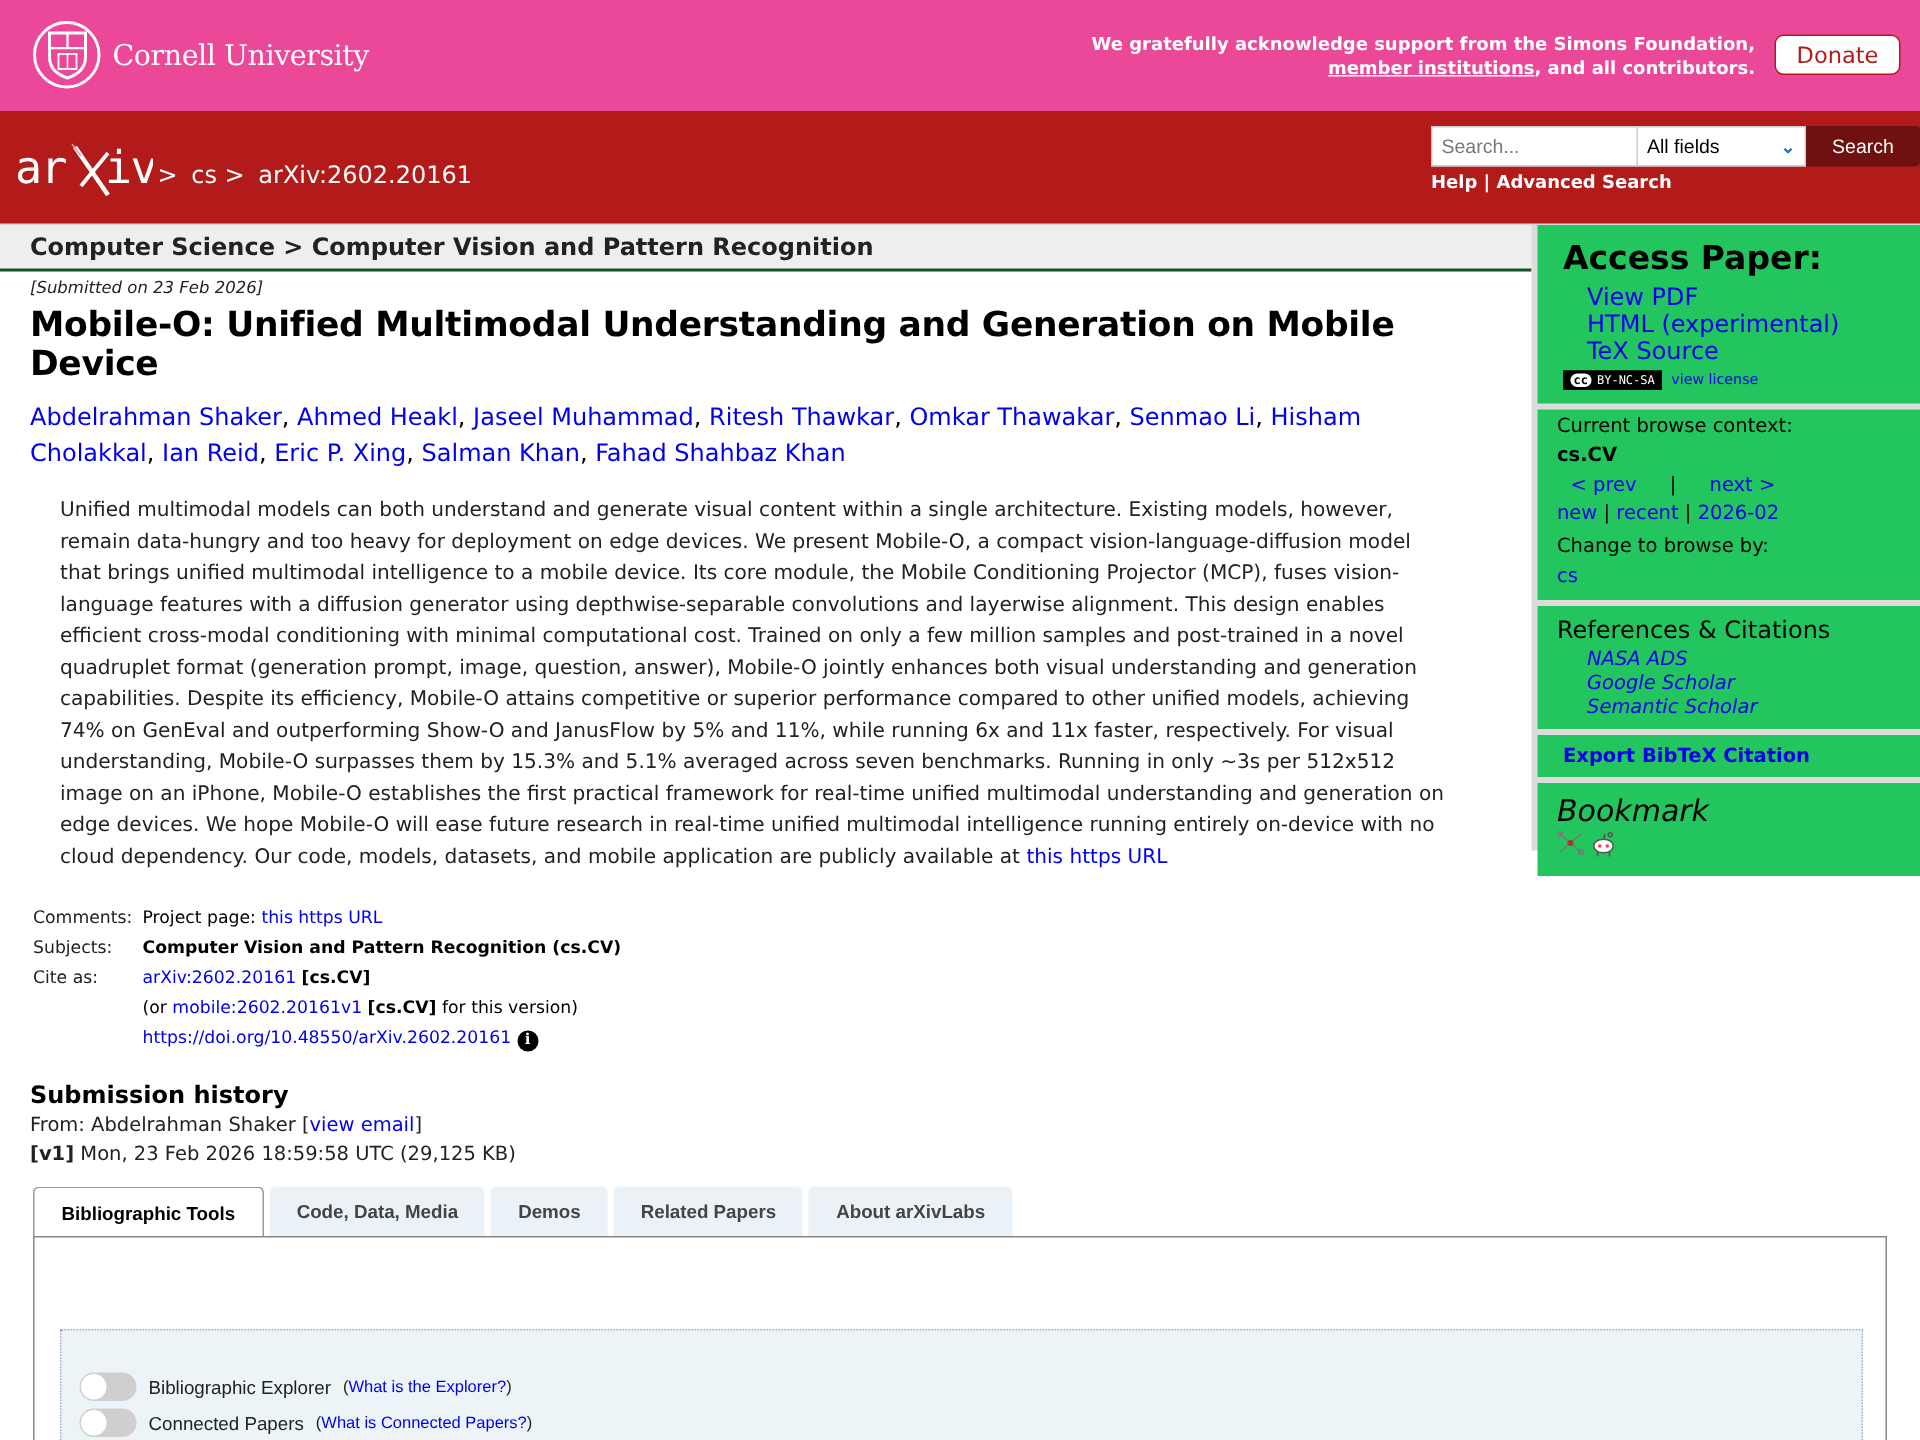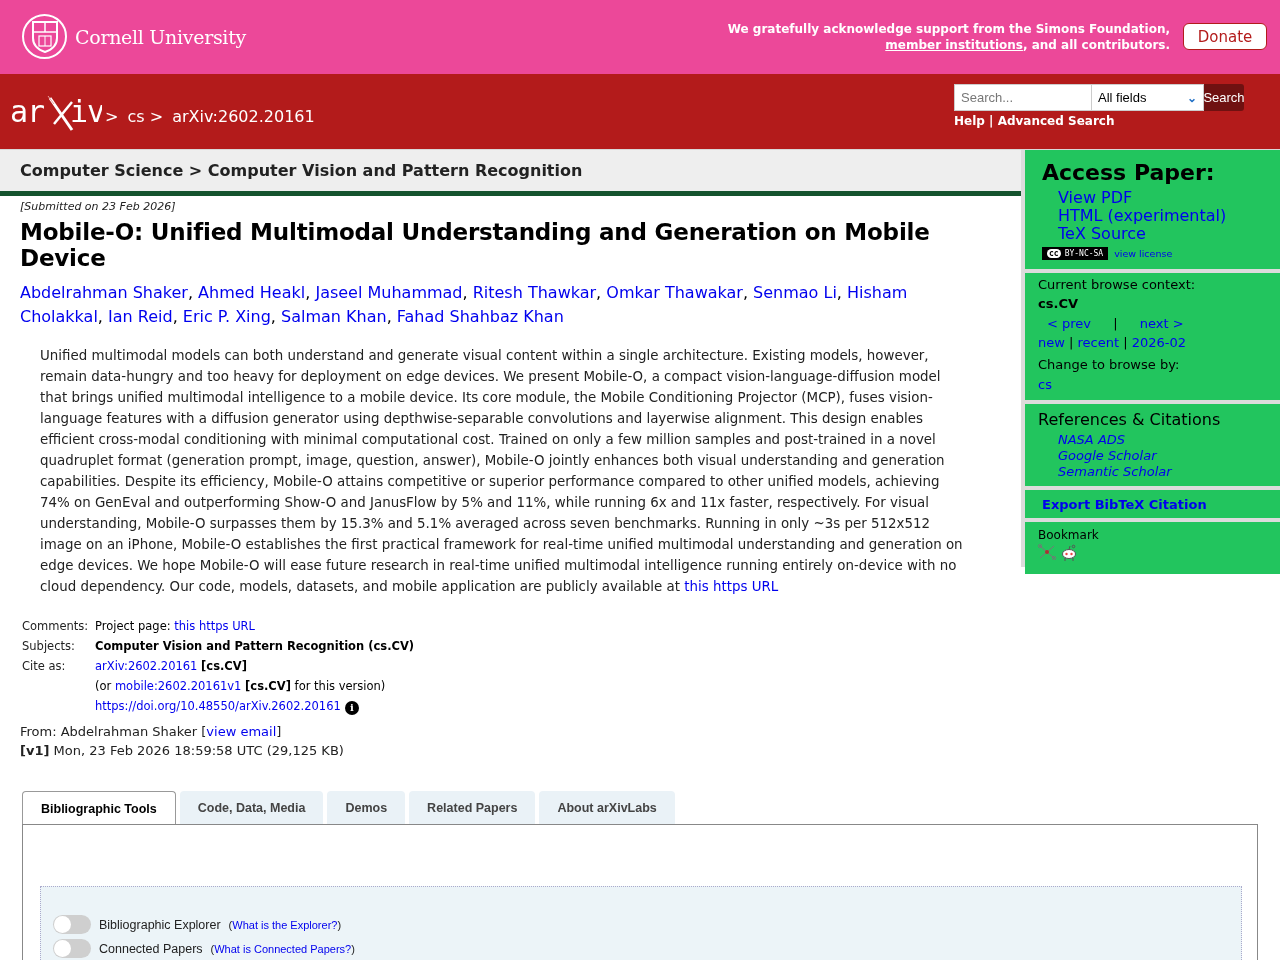--- a/index.html
+++ b/index.html
@@ -60,33 +60,33 @@
       font-family: "Liberation Sans", sans-serif; font-size: 13px; color: #333; background: #fff;
     }
     .search-input::placeholder { color: #777; }
     .field-select {
       width: 112px; height: 27px; background: #fff; border: 1px solid #ccc; border-left: none;
       font-family: "Liberation Sans", sans-serif; font-size: 13px; padding: 0 6px;
       display: flex; align-items: center; justify-content: space-between; color: #000;
     }
     .chev { color: #1f6fc6; font-size: 12px; font-weight: bold; }
     .search-btn {
-      width: 40px; height: 27px; background: #6f1111; color: #fff; border: none; border-radius: 0 3px 3px 0;
+      width: 76px; height: 27px; background: #6f1111; color: #fff; border: none; border-radius: 0 3px 3px 0;
       font-family: "Liberation Sans", sans-serif; font-size: 13px;
       display: flex; align-items: center; justify-content: center;
     }
     .search-links {
       position: absolute; left: 954px; top: 40px; color: #fff; font-size: 12px; font-weight: bold;
     }
     .search-links a { color: #fff; }
 
     
     .main { position: absolute; left: 0; top: 150px; width: 1021px; }
     .crumb-bar {
-      height: 46px; background: #eeeeee; border-bottom: 5px solid #14532d;
+      height: 31px; background: #eeeeee; border-bottom: 2px solid #14532d;
       padding-left: 20px; display: flex; align-items: center;
       font-size: 16px; font-weight: bold; color: #222;
     }
     .submitted { margin: 4px 0 0 20px; font-size: 11px; font-style: italic; color: #222; }
     .paper-title { margin: 6px 0 0 20px; font-size: 23px; font-weight: bold; letter-spacing: -0.2px; }
     .authors { margin: 10px 30px 0 20px; font-size: 16px; line-height: 24px; }
     .authors .sep { color: #000; }
     .abstract {
       margin: 16px 50px 0 40px; font-size: 13.4px; line-height: 21px; color: #222;
     }
@@ -145,21 +145,21 @@
       border: 1px solid #000; background: #000; color: #fff; font-size: 8px; font-family: "DejaVu Sans Mono", monospace;
       padding: 1px 4px; display: flex; gap: 4px; align-items: center;
     }
     .cc-badge span.cc { background:#fff; color:#000; border-radius:6px; padding:0 2px; font-weight:bold;}
     .browse { font-size: 13px; line-height: 19px; padding-top: 2px; padding-bottom: 6px; }
     .browse .ctx { font-weight: bold; }
     .browse .navrow { margin-left: 9px; }
     .refs-title { font-size: 16px; padding-top: 6px; }
     .refs-links { margin-left: 20px; font-size: 13px; line-height: 16px; padding-bottom: 6px; font-style: italic; }
     .bibtex { font-size: 13px; font-weight: bold; padding: 7px 0 6px 4px; }
-    .bookmark-title { font-size: 12px; padding-top: 6px; }
+    .bookmark-title { font-size: 20px; padding-top: 6px; font-style: italic; }
     .bookmark-icons { display: flex; gap: 4px; padding: 2px 0 8px; }
   </style>
 </head>
 <body>
 
 <div class="cornell-bar">
   <div class="cornell-logo">
     <div class="cornell-seal">
       <svg width="30" height="34" viewBox="0 0 30 34">
         <path d="M3 2 H27 V18 Q27 28 15 32 Q3 28 3 18 Z" fill="none" stroke="#fff" stroke-width="2"></path>
@@ -234,20 +234,21 @@
       <td class="lbl">Cite as:</td>
       <td>
         <div><a href="#">arXiv:2602.20161</a> <b>[cs.CV]</b></div>
         <div style="margin-top:5px"><span>(or </span><a href="#">mobile:2602.20161v1</a> <b>[cs.CV]</b><span> for this version)</span></div>
         <div style="margin-top:5px"><a href="#">https://doi.org/10.48550/arXiv.2602.20161</a><span class="info-dot">i</span></div>
       </td>
     </tr>
   </tbody>
     </table>
 
+  <div class="sub-hist-title">Submission history</div>
   <div class="sub-hist-line">
     <span>From: Abdelrahman Shaker [</span><a href="#">view email</a><span>]</span>
   </div>
   <div class="sub-hist-line" style="margin-top:0">
     <b>[v1]</b><span> Mon, 23 Feb 2026 18:59:58 UTC (29,125 KB)</span>
   </div>
 </div>
 
 <div class="tabs">
   <div class="tab active">Bibliographic Tools</div>

